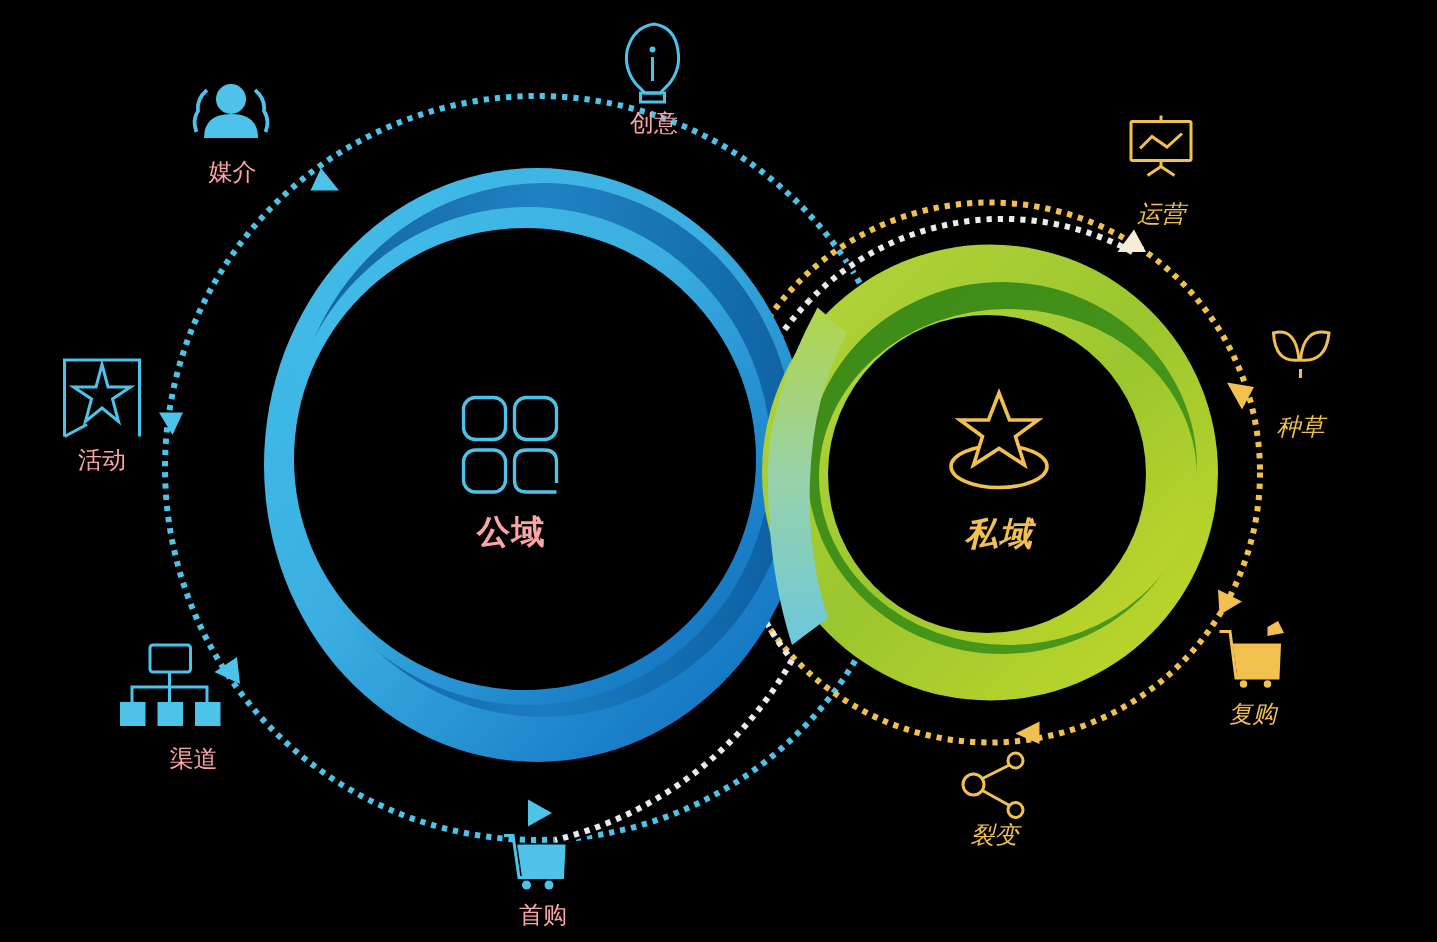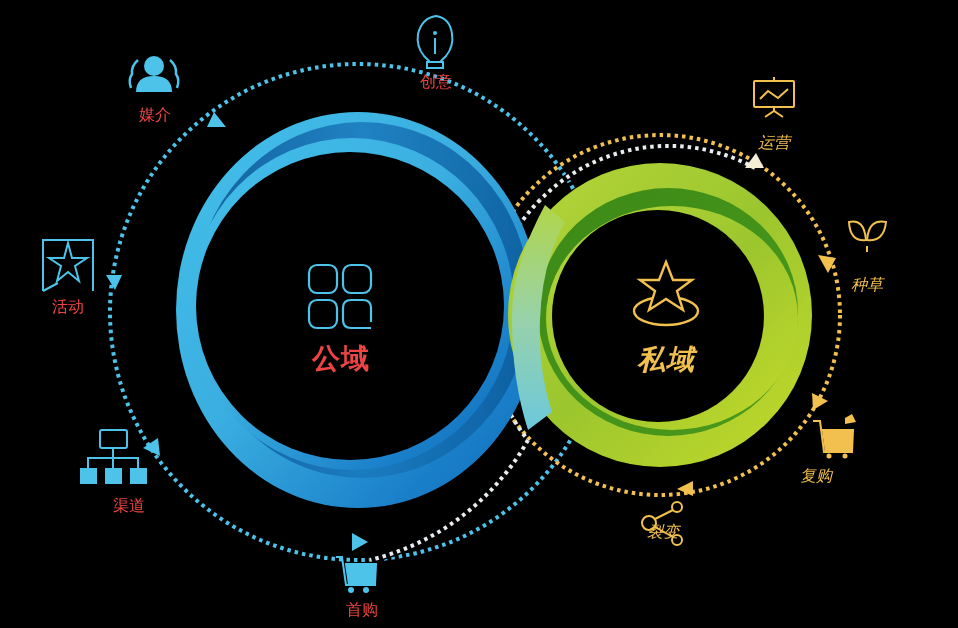--- a/index.html
+++ b/index.html
@@ -1,23 +1,23 @@
 <!DOCTYPE html>
 <html><head>
 <meta charset="utf-8">
 <style>
   html, body { margin:0; padding:0; background:#000; }
   body { width:958px; height:628px; overflow:hidden; position:relative;
          font-family:"DejaVu Sans","Liberation Sans",sans-serif; }
   #stage { position:absolute; left:0; top:0; width:958px; height:628px; }
   .lbl { position:absolute; font-size:16px; text-align:center; white-space:nowrap;
          transform:translateX(-50%); }
-  .blue { color:#ef4444; }
+  .blue { color:#fca5a5; }
   .gold { color:#f2c04e;font-style:italic; }
-  .center-lbl { position:absolute; font-size:28px; font-weight:bold; transform:translateX(-50%); letter-spacing:1px; }
+  .center-lbl { position:absolute; font-size:22px; font-weight:bold; transform:translateX(-50%); letter-spacing:1px; }
 </style>
 </head>
 <body>
 
 <div id="stage">
   <svg width="958" height="628" viewBox="0 0 958 628" style="position:absolute;left:0;top:0">
     <defs>
       <linearGradient id="blueRing" x1="0" y1="0" x2="1" y2="1">
         <stop offset="0" stop-color="#44c0ea"></stop>
         <stop offset="0.45" stop-color="#3aaee0"></stop>
@@ -165,15 +165,15 @@
   <div class="center-lbl gold" style="left:666px;top:341px">私域</div>
 
   <div class="lbl blue" style="left:436px;top:72px">创意</div>
   <div class="lbl blue" style="left:155px;top:105px">媒介</div>
   <div class="lbl blue" style="left:68px;top:297px">活动</div>
   <div class="lbl blue" style="left:129px;top:496px">渠道</div>
   <div class="lbl blue" style="left:362px;top:600px">首购</div>
 
   <div class="lbl gold" style="left:774px;top:133px">运营</div>
   <div class="lbl gold" style="left:867px;top:275px">种草</div>
-  <div class="lbl gold" style="left:816px;top:466px">复购</div>
-  <div class="lbl gold" style="left:663px;top:522px">裂变</div>
+  <div class="lbl gold" style="left:835px;top:466px">复购</div>
+  <div class="lbl gold" style="left:663px;top:547px">裂变</div>
 </div>
 
 </body></html>

